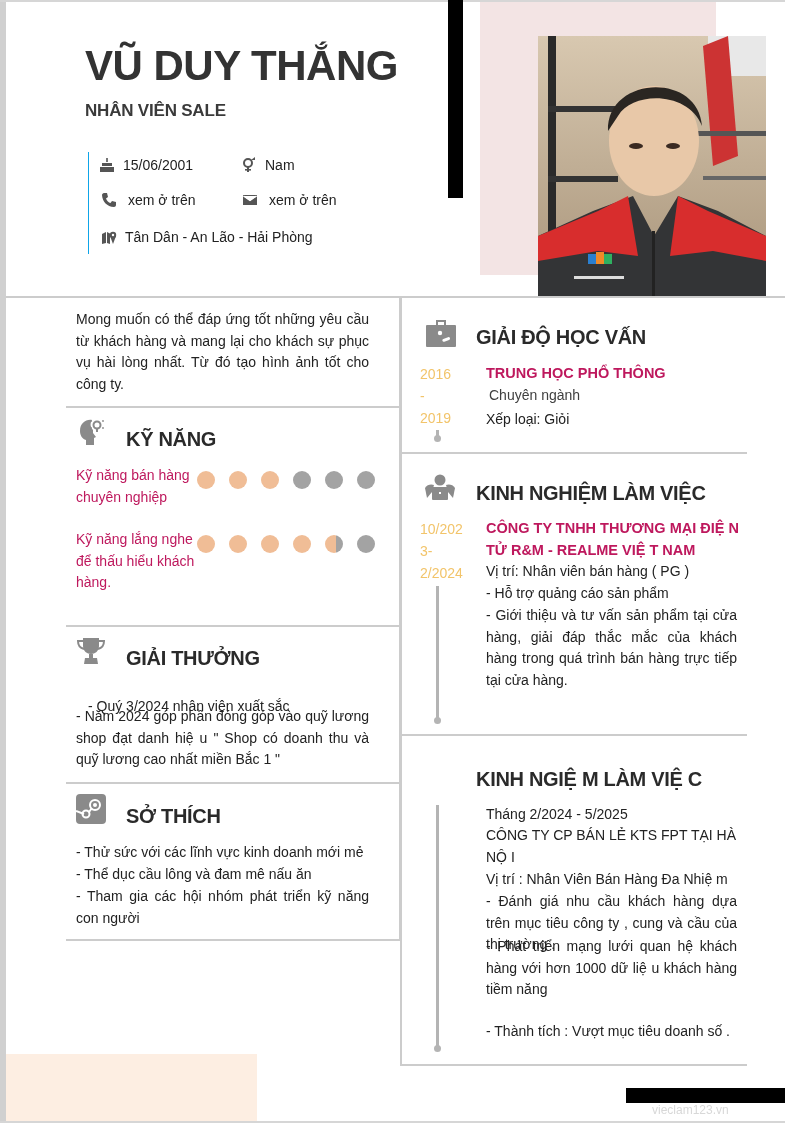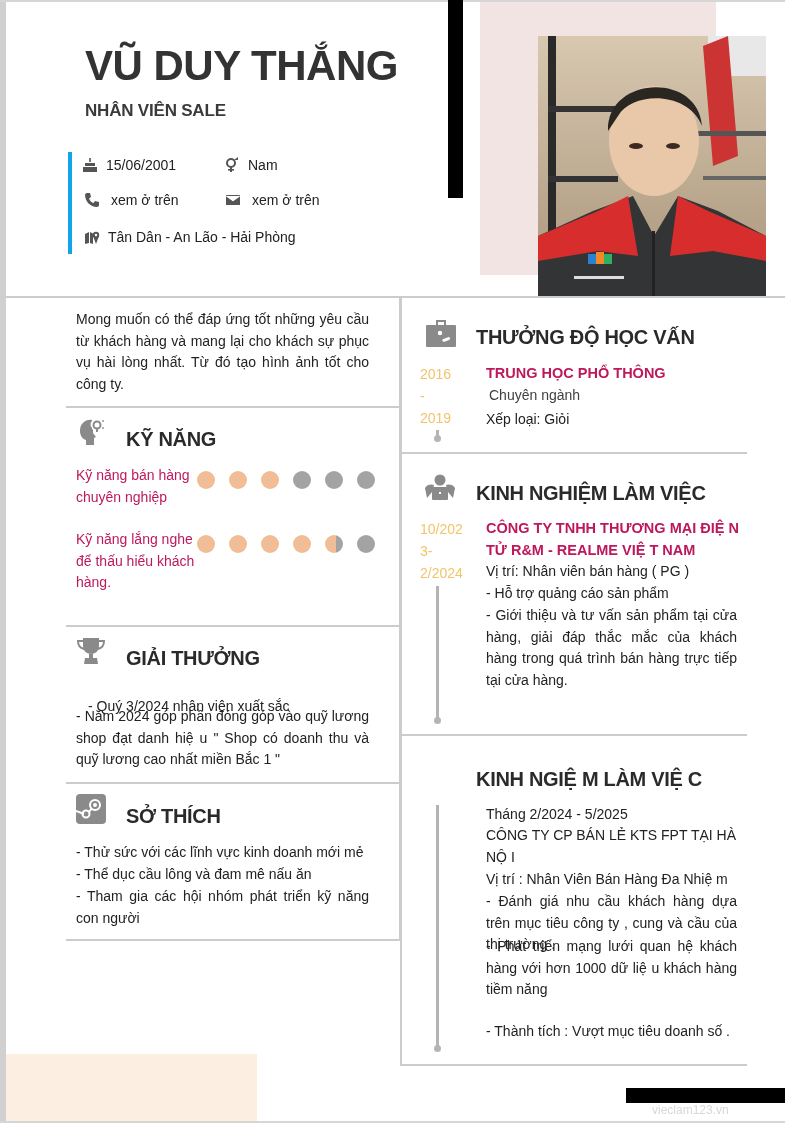--- a/index.html
+++ b/index.html
@@ -6,21 +6,21 @@
   html, body { width: 785px; height: 1123px; background: #ffffff; overflow: hidden; }
   body { position: relative; font-family: "Liberation Sans", "DejaVu Sans", sans-serif; color: #222; }
 
   .page-edge-left { position: absolute; left: 0; top: 0; width: 6px; height: 1123px; background: #d0d0d0; }
   .page-edge-top { position: absolute; left: 0; top: 0; width: 785px; height: 2px; background: #d6d6d6; }
   .page-edge-bottom { position: absolute; left: 0; bottom: 0; width: 785px; height: 2px; background: #d6d6d6; }
 
   .name { position: absolute; left: 85px; top: 42px; font-size: 42px; font-weight: bold; color: #333; letter-spacing: -0.5px; white-space: nowrap; }
   .job-title { position: absolute; left: 85px; top: 101px; font-size: 17px; font-weight: bold; color: #3a3a3a; letter-spacing: -0.2px; }
 
-  .info-block { position: absolute; left: 68px; top: 152px; width: 300px; height: 102px; border-left: 4px solid #0ea5e9; }
+  .info-block { position: absolute; left: 88px; top: 152px; width: 300px; height: 102px; border-left: 1px solid #0ea5e9; }
   .info-item { position: absolute; font-size: 14px; color: #222; white-space: nowrap; display: flex; align-items: center; }
   .info-item svg { width: 16px; height: 16px; margin-right: 8px; fill: #555; flex-shrink: 0; }
 
   .black-bar-top { position: absolute; left: 448px; top: 0; width: 15px; height: 198px; background: #000; }
   .pink-box { position: absolute; left: 480px; top: 2px; width: 236px; height: 273px; background: #f3e4e4; }
   .photo { position: absolute; left: 538px; top: 36px; width: 228px; height: 260px; overflow: hidden; background: #b8a48c; }
 
   .hline { position: absolute; height: 2px; background: #cccccc; }
   .vline { position: absolute; width: 2px; background: #cccccc; }
 
@@ -201,21 +201,21 @@
 <div class="para" style="left:76px; top:886px; width:293px;">- Tham gia các hội nhóm phát triển kỹ năng con người</div>
 
 <div class="hline" style="left:66px; top:939px; width:334px;"></div>
 
 <svg class="sec-icon" style="left:426px; top:319px;" width="30" height="28" viewBox="0 0 30 28">
   <path d="M11 6 V2 H19 V6" fill="none" stroke="#8a8a8a" stroke-width="2"></path>
   <rect x="0" y="6" width="30" height="22" rx="1"></rect>
   <circle cx="14" cy="14" r="2.2" fill="#fff"></circle>
   <rect x="16" y="19" width="8" height="3" rx="1.5" fill="#fff" transform="rotate(-20 20 20)"></rect>
 </svg>
-<div class="sec-title" style="left:476px; top:326px;">THƯỞNG ĐỘ HỌC VẤN</div>
+<div class="sec-title" style="left:476px; top:326px;">GIẢI ĐỘ HỌC VẤN</div>
 
 <div class="year" style="left:420px; top:363px;">2016</div>
 <div class="year" style="left:420px; top:385px;">-</div>
 <div class="year" style="left:420px; top:407px;">2019</div>
 <div class="timeline-bar" style="left:436px; top:430px; height:8px;"></div>
 <div class="timeline-dot" style="left:434px; top:435px;"></div>
 
 <div class="entry-title" style="left:486px; top:363px;">TRUNG HỌC PHỔ THÔNG</div>
 <div class="entry-line muted" style="left:489px; top:385px;">Chuyên ngành</div>
 <div class="entry-line" style="left:486px; top:409px;">Xếp loại: Giỏi</div>

